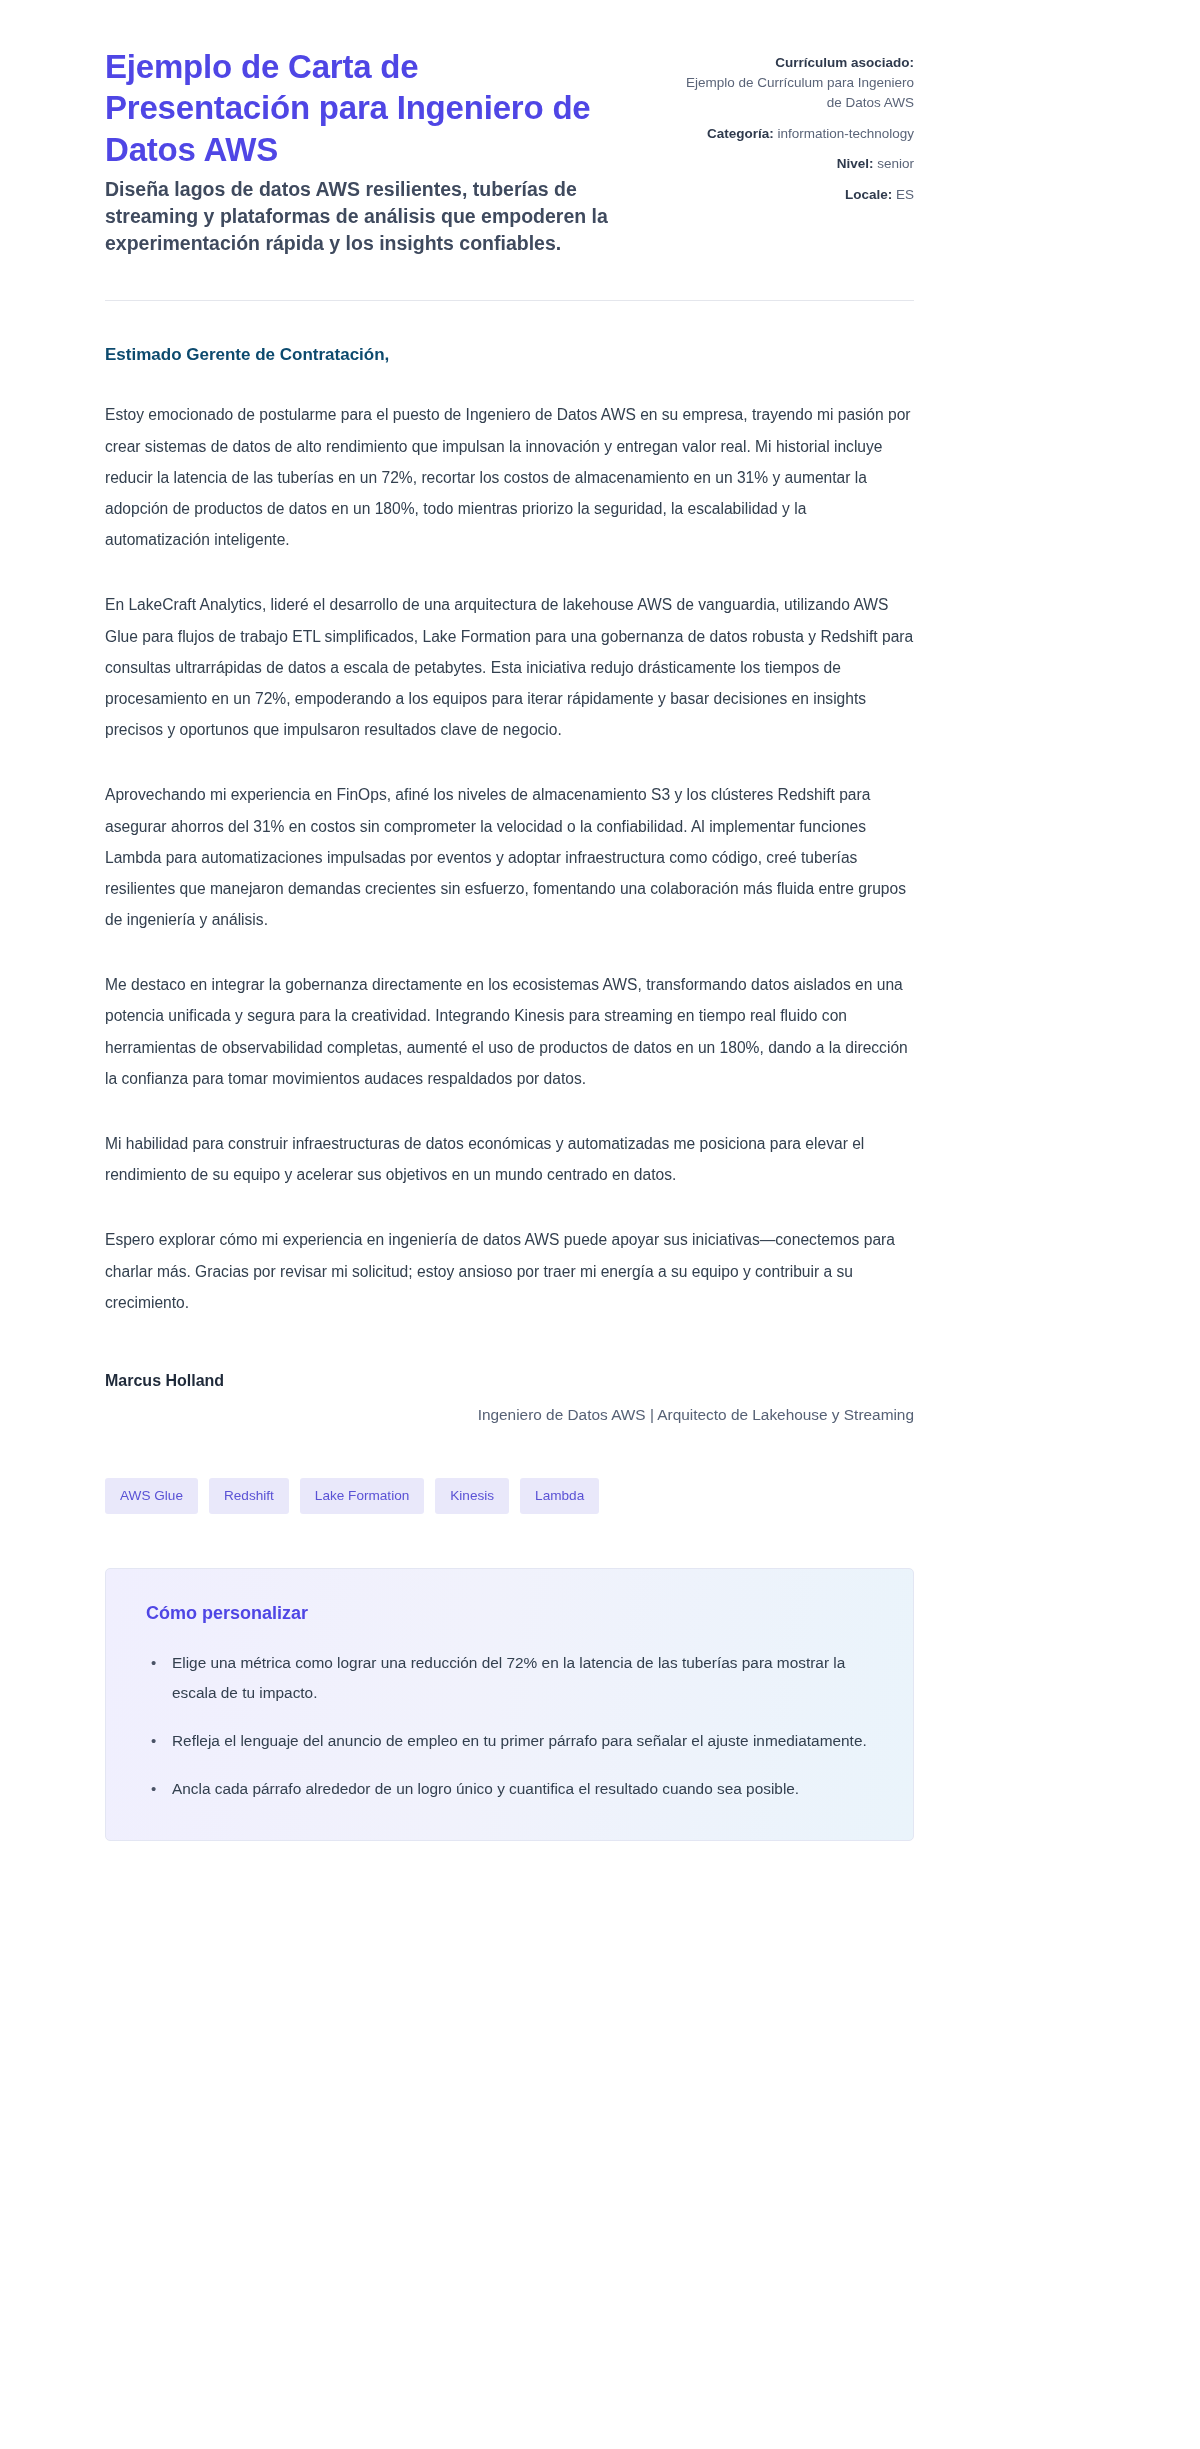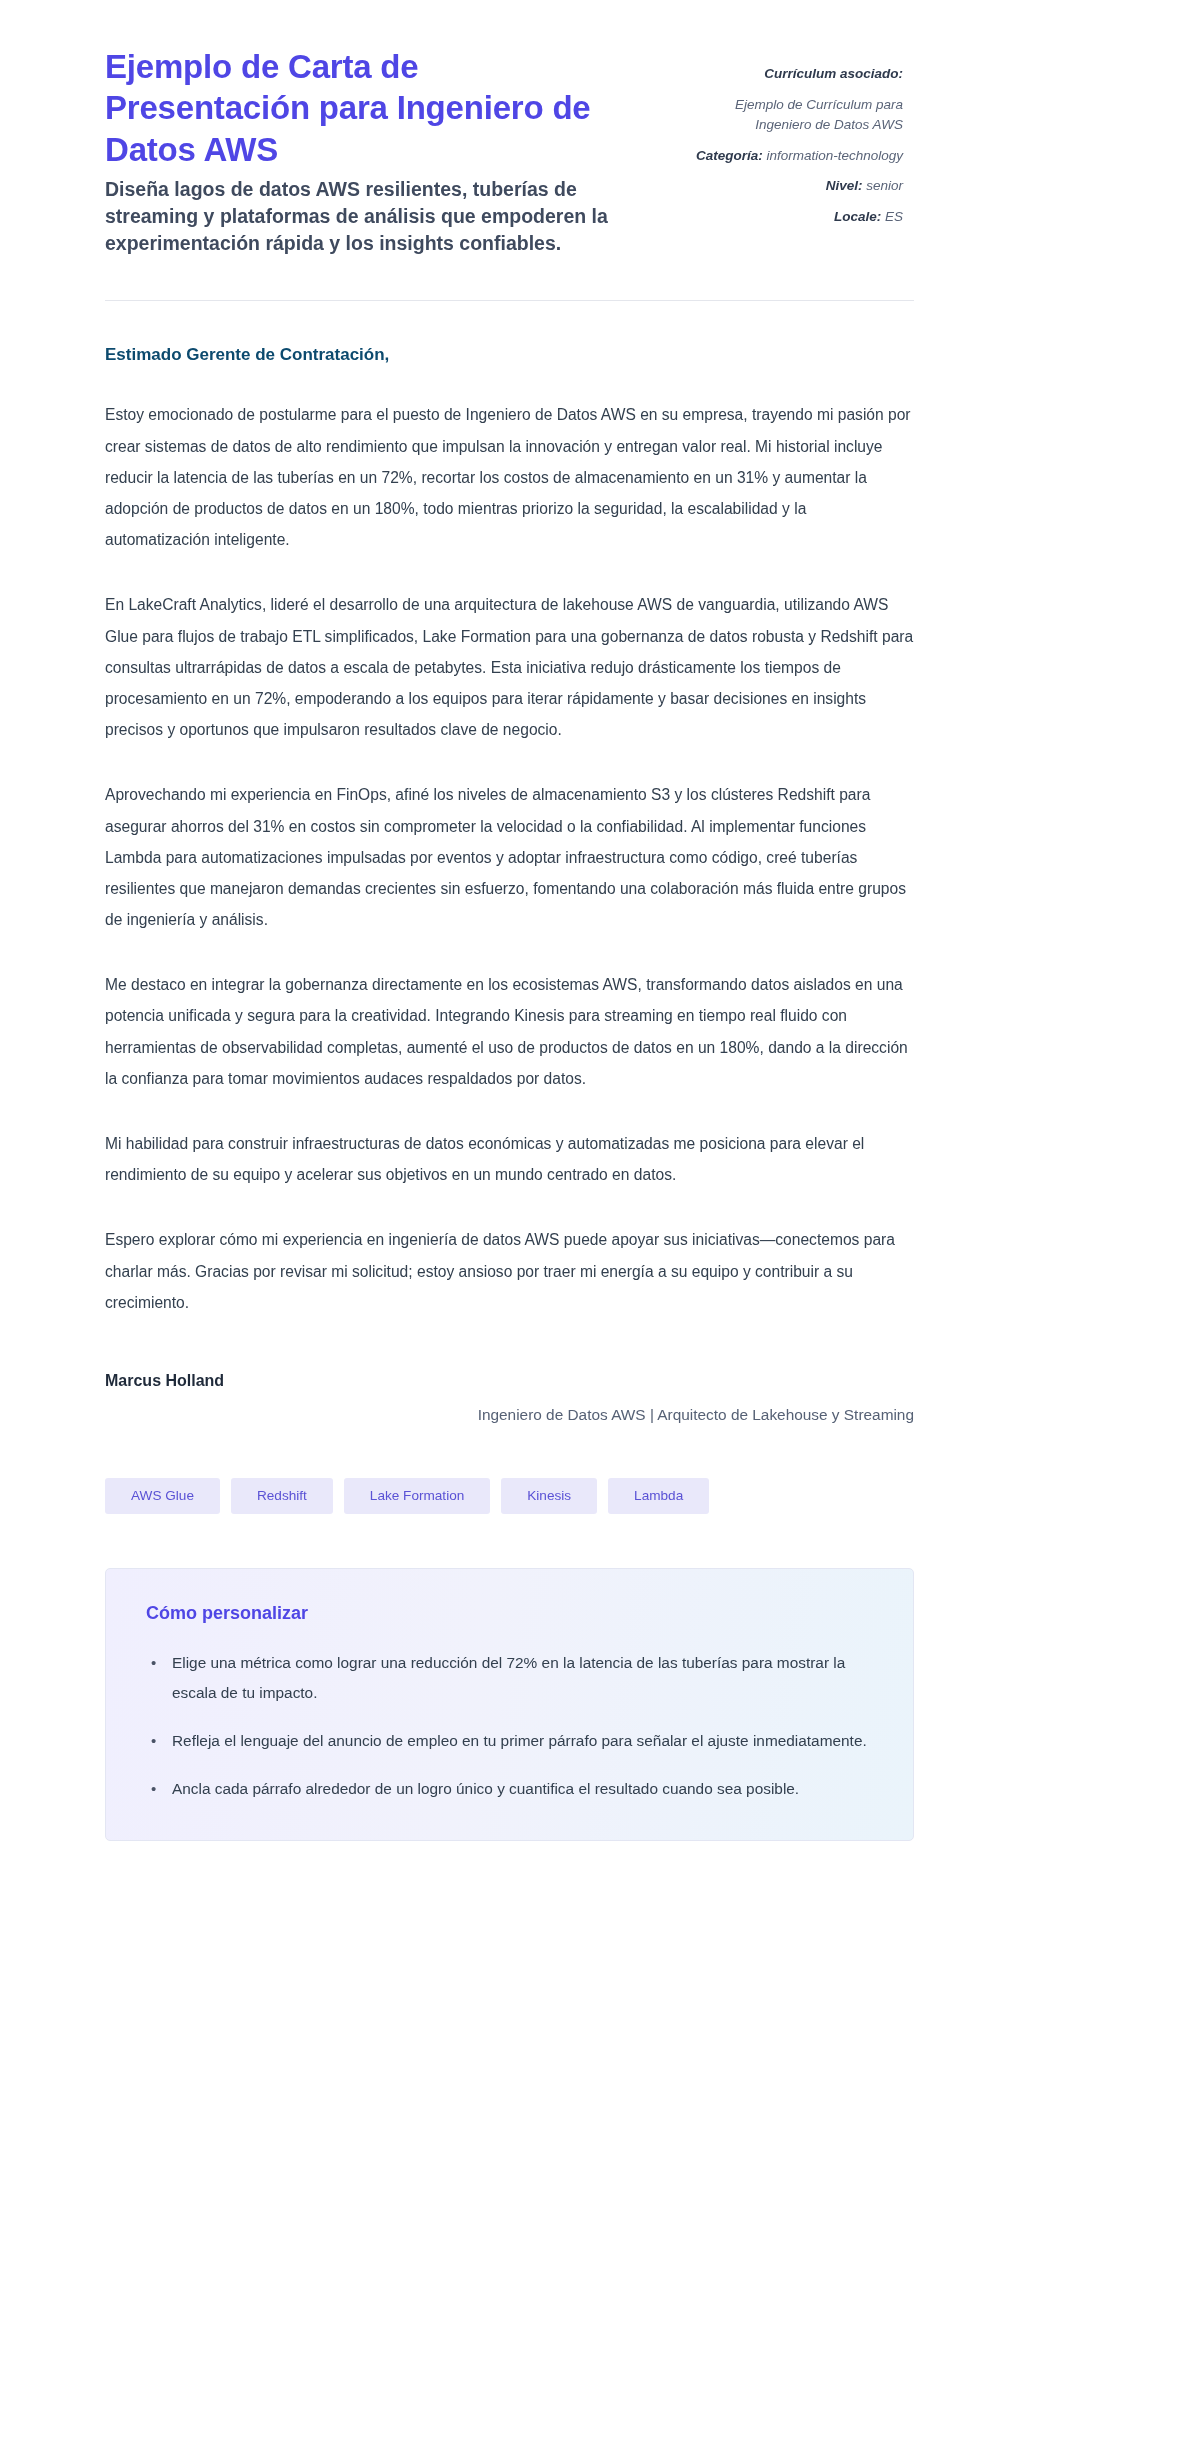--- a/index.html
+++ b/index.html
@@ -59,21 +59,21 @@
     color: #5a6478;
     padding-top: 7px;
   }
   .meta-block { margin-bottom: 11px; }
   .meta-block:last-child { margin-bottom: 0; }
   .meta-label {
     font-weight: 700;
     color: #2f3a4d;
   }
   .meta-value { color: #5a6478; }
-  .meta-line { margin: 11px; font-style: italic; }
+  .meta-line { margin: 0; }
 
   
   .divider {
     border: 0;
     border-top: 1px solid #e4e6ec;
     margin: 44px 0 0 0;
   }
 
   
   .letter { padding-top: 44px; }
@@ -113,21 +113,21 @@
     display: flex;
     flex-wrap: wrap;
     gap: 11px;
     margin-top: 54px;
   }
   .tag {
     background: #e9e8fa;
     color: #5a52d5;
     font-size: 13.6px;
     line-height: 1;
-    padding: 11px 26px;
+    padding: 11px 15px;
     border-radius: 3px;
     white-space: nowrap;
   }
 
   
   .callout {
     margin-top: 54px;
     background: linear-gradient(100deg, #f0effe 0%, #f1f2fc 45%, #eaf4fb 100%);
     border: 1px solid #e3e6f3;
     border-radius: 5px;

